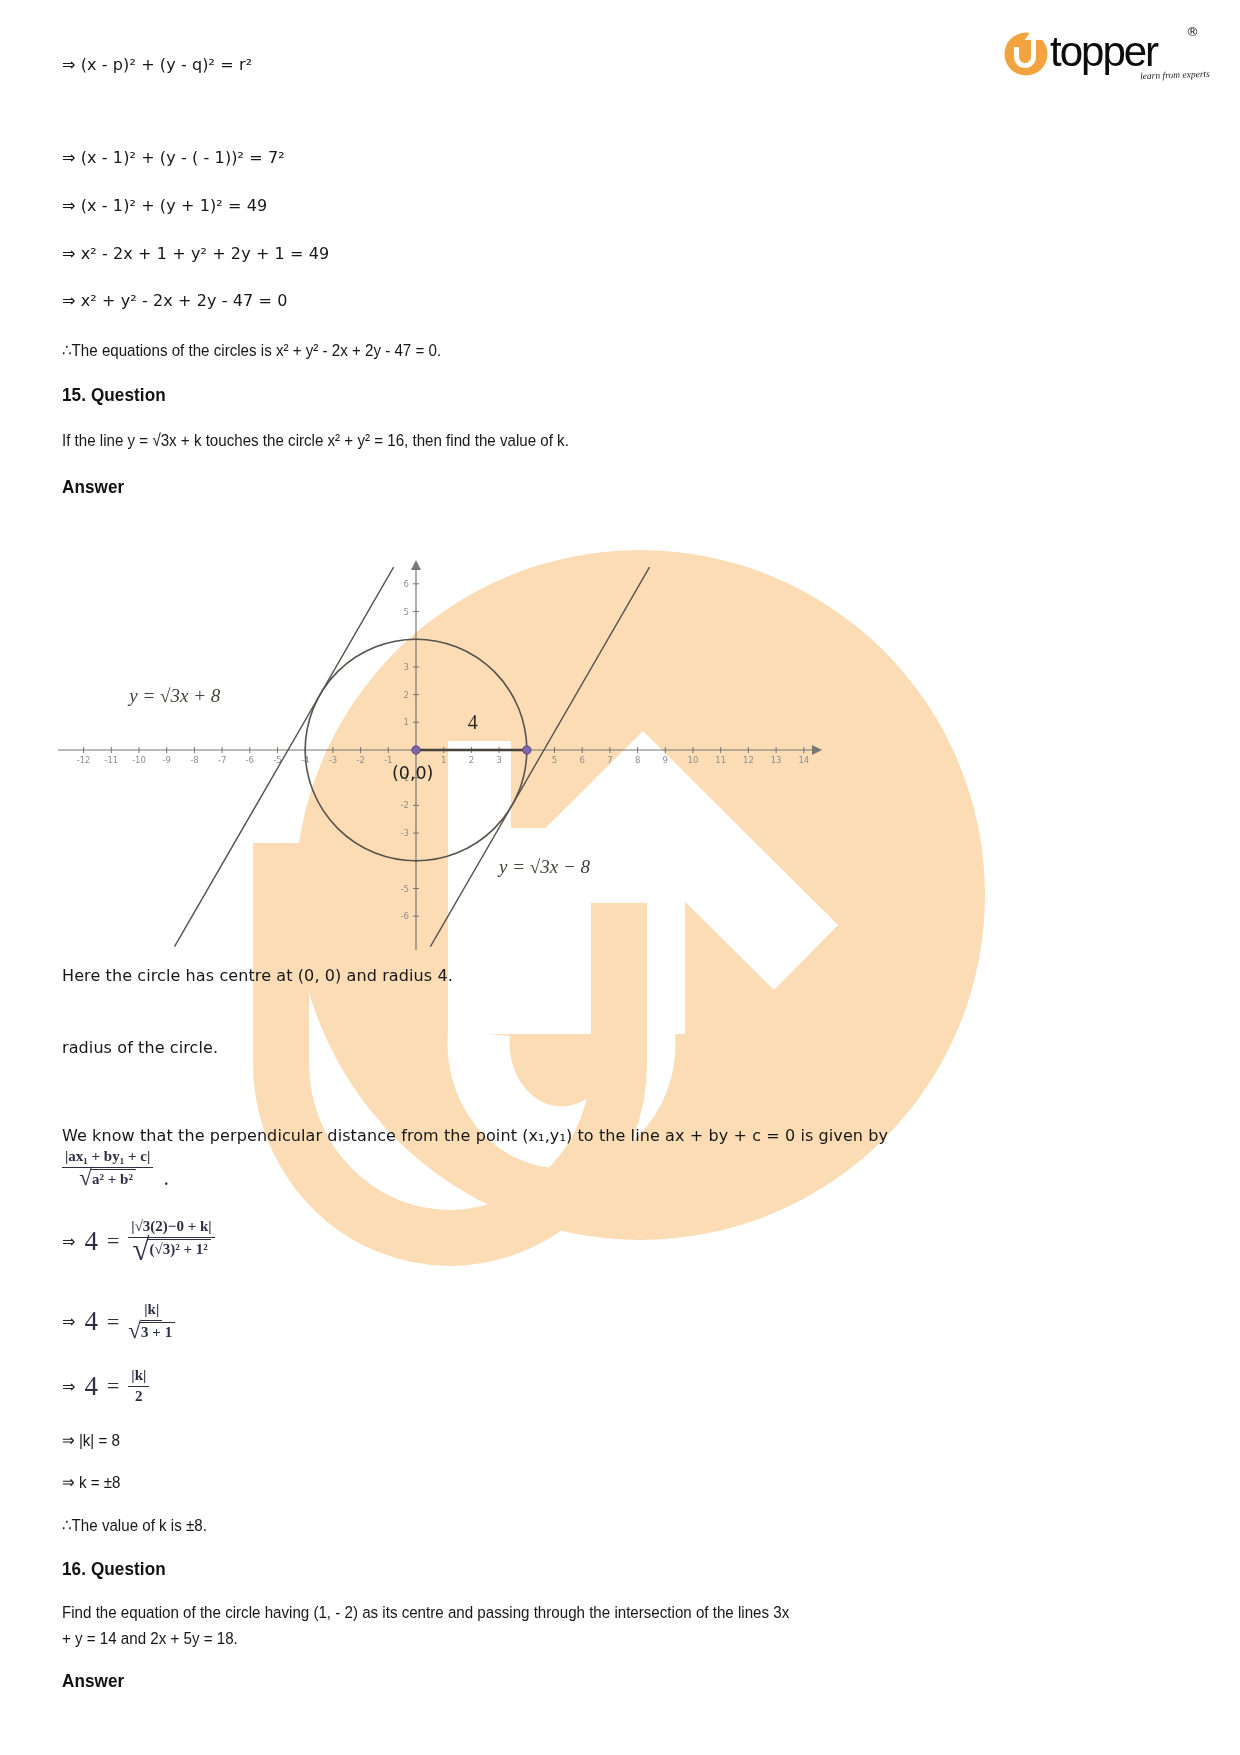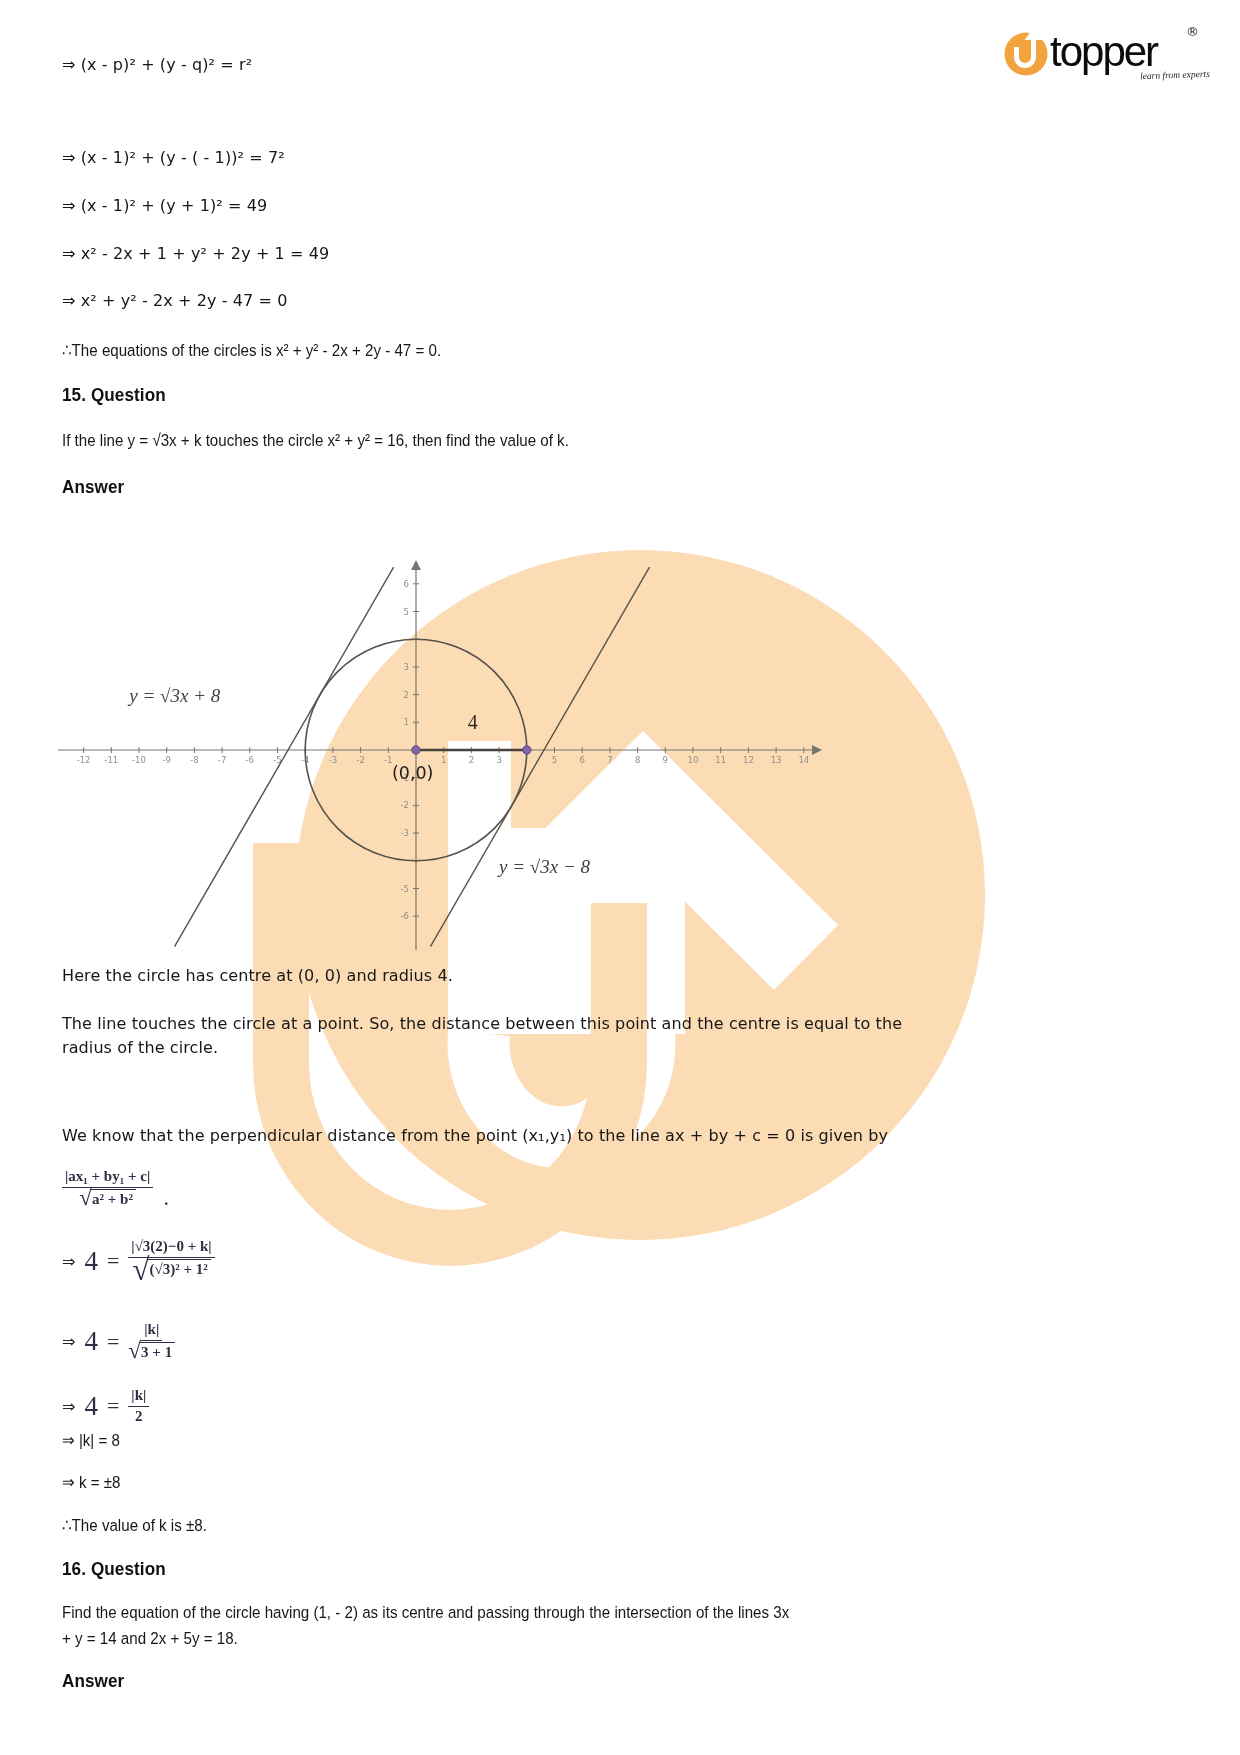--- a/index.html
+++ b/index.html
@@ -15,21 +15,21 @@
   }
   .cond{
     font-family:"Liberation Sans",sans-serif;font-size:17.2px;
     transform:scaleX(0.88);transform-origin:0 50%;letter-spacing:0;
   }
   .hd{
     font-family:"Liberation Sans",sans-serif;font-weight:bold;font-size:19px;
     transform:scaleX(0.9);transform-origin:0 50%;color:#111;
   }
   .mrow{position:absolute;display:flex;align-items:center;gap:9px;
-    font-family:"Liberation Serif",serif;color:#2e2e44;margin-top:20px;}
+    font-family:"Liberation Serif",serif;color:#2e2e44;}
   .marr{font-family:"DejaVu Sans",sans-serif;font-size:16px;color:#26262e;}
   .mfour{font-size:27px;color:#2e2e44;}
   .meq{font-size:22px;color:#2e2e44;}
   .mfrac{display:inline-flex;flex-direction:column;align-items:center;
     font-weight:bold;font-size:15px;color:#2e2e44;}
   .mfrac .num{border-bottom:1.6px solid #2e2e44;padding:0 3px 2px 3px;}
   .mfrac .den{padding-top:1px;}
   .sqrt{display:inline-flex;align-items:flex-start;}
   .sqrt .rad{font-weight:400;font-size:1.55em;line-height:0.75;margin-right:-1px;}
   .sqrt.big .rad{font-size:2.1em;line-height:0.7;}
@@ -167,21 +167,20 @@
       <line x1="380.3937644341801" y1="390.66999999999996" x2="599.4988452655889" y2="11.180000000000007" stroke="#57534c" stroke-width="1.4"></line>
       <text x="449.1" y="317.265" font-size="19" fill="#45413b" font-style="italic" font-family="Liberation Serif, serif">y = √3x − 8</text>
       <line x1="366" y1="194" x2="476.8" y2="194" stroke="#46423c" stroke-width="2.4"></line>
       <circle cx="366" cy="194" r="4.2" fill="#7f66a8" stroke="#5e4687" stroke-width="1"></circle>
       <circle cx="476.8" cy="194" r="4.2" fill="#7f66a8" stroke="#5e4687" stroke-width="1"></circle>
       <text x="422.78499999999997" y="173.225" font-size="20" fill="#2c2822" text-anchor="middle" font-family="Liberation Serif, serif">4</text>
       <text x="362.676" y="223.085" font-size="17.5" fill="#1d1d1d" text-anchor="middle" font-family="DejaVu Sans, sans-serif">(0,0)</text>
     </svg>
 
   <div class="txt" style="top:966px">Here the circle has centre at (0, 0) and radius 4.</div>
-  <div class="txt" style="top:1014px">The line touches the circle at a point. So, the distance between this point and the centre is equal to the</div>
   <div class="txt" style="top:1038px">radius of the circle.</div>
   <div class="txt" style="top:1126px">We know that the perpendicular distance from the point (x₁,y₁) to the line ax + by + c = 0 is given by</div>
 
   <div class="mrow" style="left:62px;top:1148px">
     <span class="mfrac">
       <span class="num">|ax₁ + by₁ + c|</span>
       <span class="den">
         <span class="sqrt">
             <span class="rad">√</span>
             <span class="ol">a² + b²</span>

